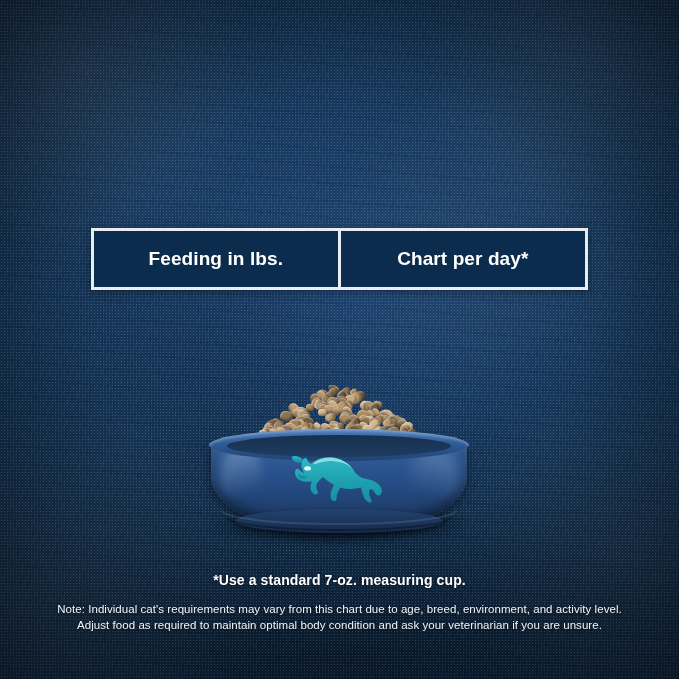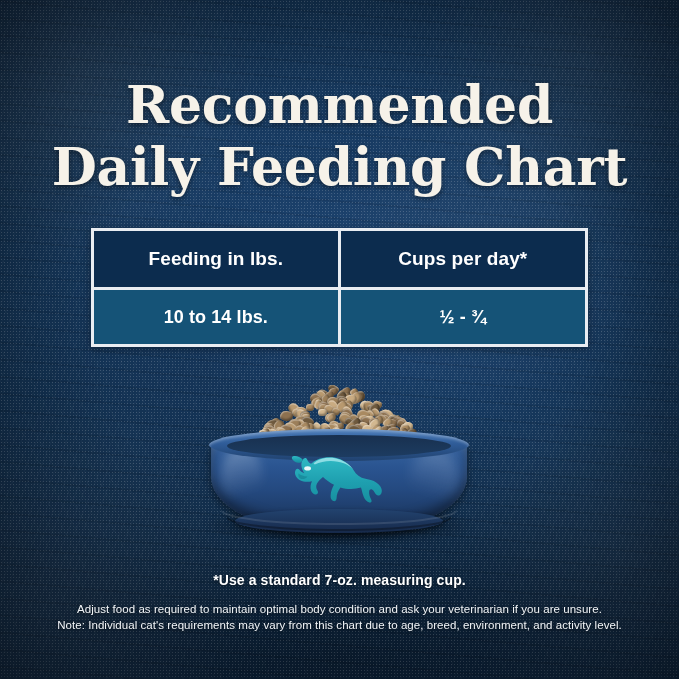--- a/index.html
+++ b/index.html
@@ -278,34 +278,26 @@
 <body>
 
 <div id="page">
 
   <div class="bg-base"></div>
   <div class="bg-streaks"></div>
   <div class="bg-blotch"></div>
   <div class="bg-grain"></div>
   <div class="bg-vignette"></div>
 
-  <div class="title">
-    <span class="l1">Recommended</span>
-    <span class="l2">Daily Feeding Chart</span>
-  </div>
 
   <table class="table">
     <tbody>
       <tr>
         <th class="th-cell col-a">Feeding in lbs.</th>
-        <th class="th-cell col-b">Cups per day*</th>
-      </tr>
-      <tr class="row-1">
-        <td class="td-cell col-a">10 to 14 lbs.</td>
-        <td class="td-cell col-b">½ - ¾</td>
+        <th class="th-cell col-b">Chart per day*</th>
       </tr>
     </tbody>
   </table>
 
   <div class="bowl-wrap">
 
     <div class="kibble-pile" id="kibble-pile">
         <div class="kibble" style="left: 97.6987px; top: 0.983891px; width: 7.81052px; height: 6.40462px; background: rgb(169, 138, 97); transform: rotate(26.9711deg);"></div>
         <div class="kibble" style="left: 95.1904px; top: 0.0607559px; width: 9.7706px; height: 8.01189px; background: rgb(111, 90, 62); transform: rotate(40.7051deg);"></div>
         <div class="kibble" style="left: 96.4581px; top: 3.01439px; width: 8.98376px; height: 7.36668px; background: rgb(141, 113, 80); transform: rotate(-21.2446deg);"></div>
@@ -803,17 +795,17 @@
       <path fill="#11788a" opacity=".5" d="
         M9.5,20.6 C12,22.6 15.2,23.6 18.4,23.4
         C17,25.4 14.6,26.4 12.2,26
         C10.2,25.6 8.8,23.4 9.5,20.6 Z"></path>
     </svg>
   </div>
 
   <div class="fn-star">*Use a standard 7-oz. measuring cup.</div>
 
   <div class="fn-note">
+    <span>Note: Individual cat's requirements may vary from this chart due to age, breed, environment, and activity level.</span>
     <span>Adjust food as required to maintain optimal body condition and ask your veterinarian if you are unsure.</span>
-    <span>Note: Individual cat's requirements may vary from this chart due to age, breed, environment, and activity level.</span>
   </div>
 
 </div>
 
 </body></html>

